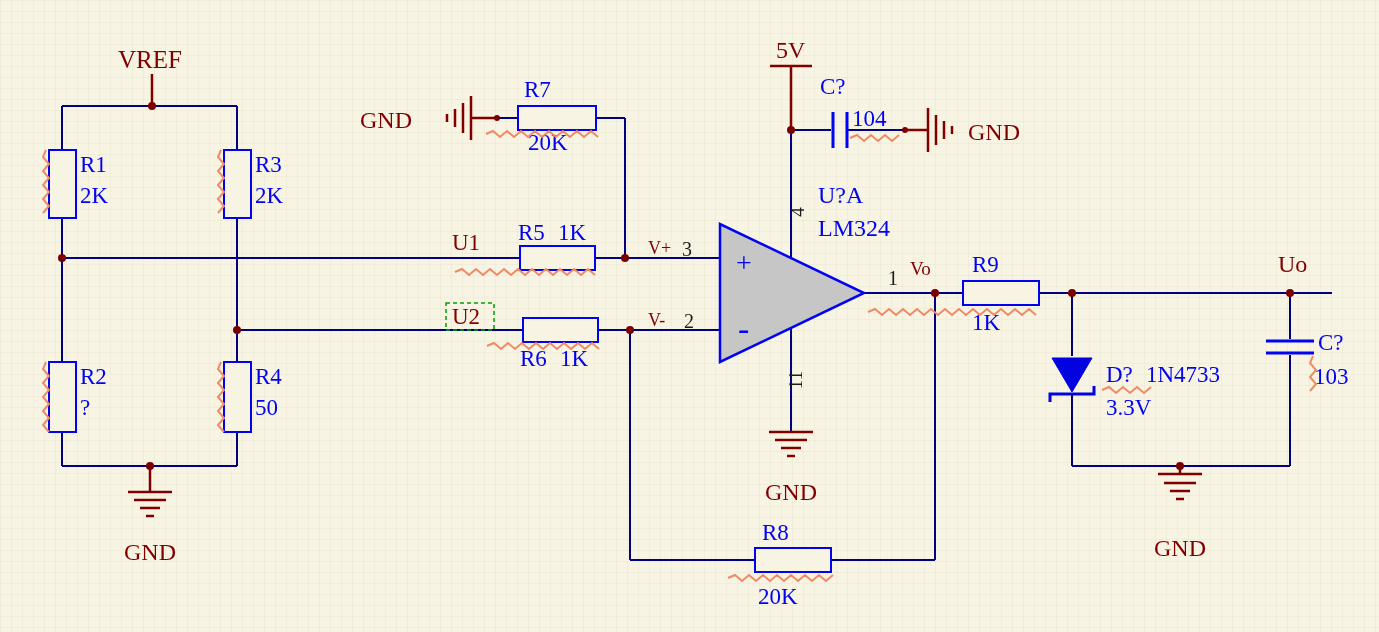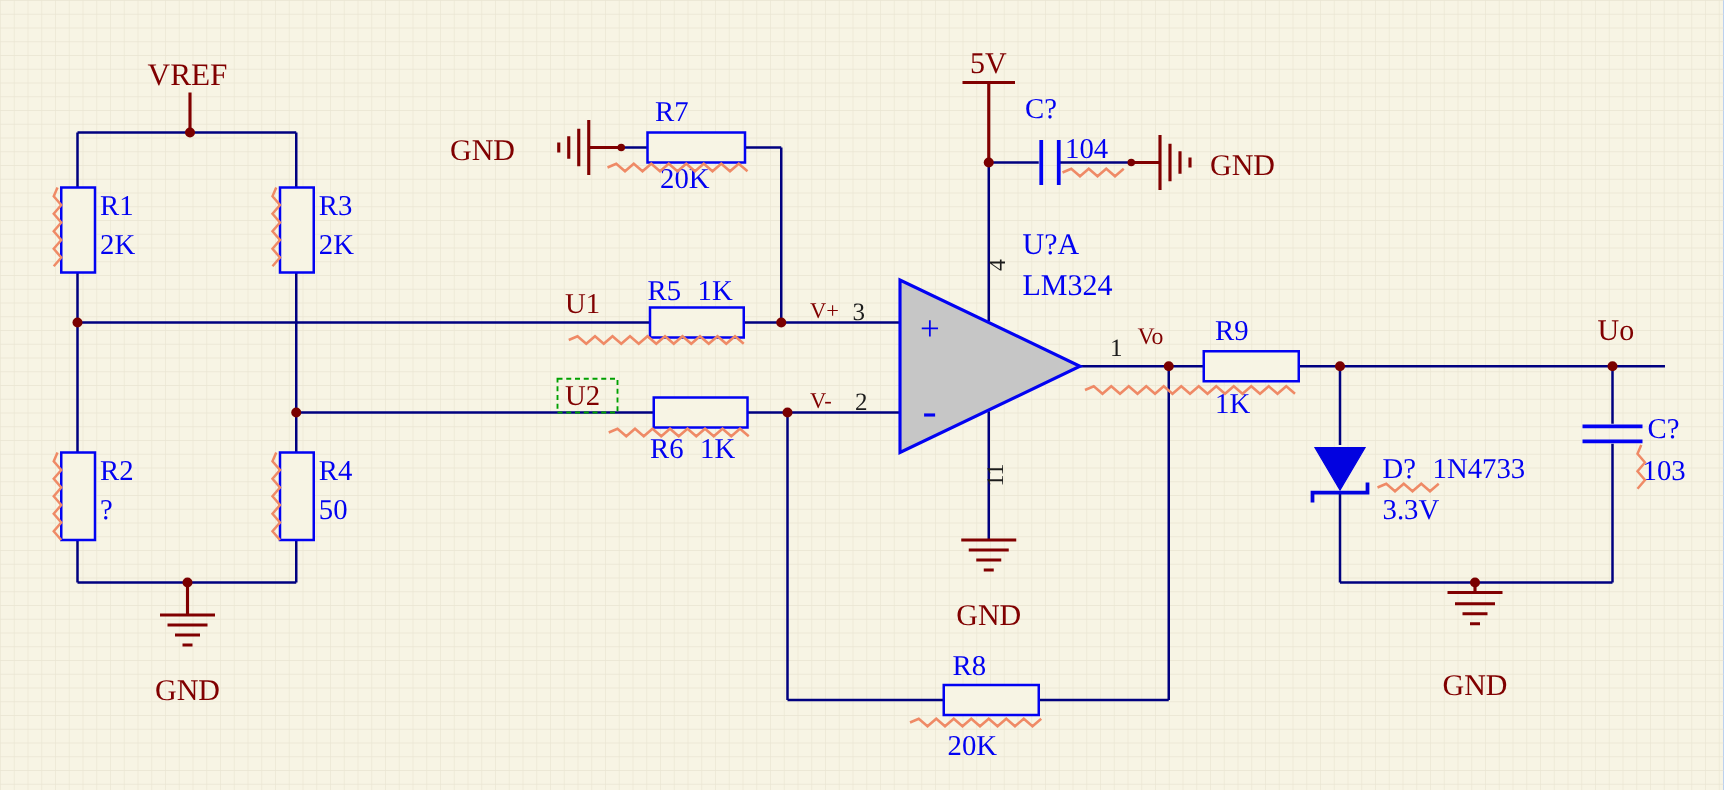--- a/index.html
+++ b/index.html
@@ -1,16 +1,16 @@
 <!DOCTYPE html>
 <html><head>
 <meta charset="utf-8">
 <style>
   html,body{margin:0;padding:0;}
-  .stage{position:relative;width:1379px;height:632px;background:#3b82f6;overflow:hidden;}
+  .stage{position:relative;width:1379px;height:632px;background:#e5e5e5;overflow:hidden;}
   svg{display:block;}
   text{font-family:"Liberation Serif", serif;}
   .t-blue{fill:#0202F2;}
   .t-maroon{fill:#800000;}
   .t-pin{fill:#1C1C1C;}
   .wire{stroke:#000080;stroke-width:2;fill:none;}
   .power{stroke:#800000;stroke-width:2.5;fill:none;}
   .comp{stroke:#0202F2;stroke-width:2;fill:#F7F4E4;}
   .plate{stroke:#0202F2;stroke-width:3;fill:none;}
   .squig{stroke:#EF8A66;stroke-width:2;fill:none;}

